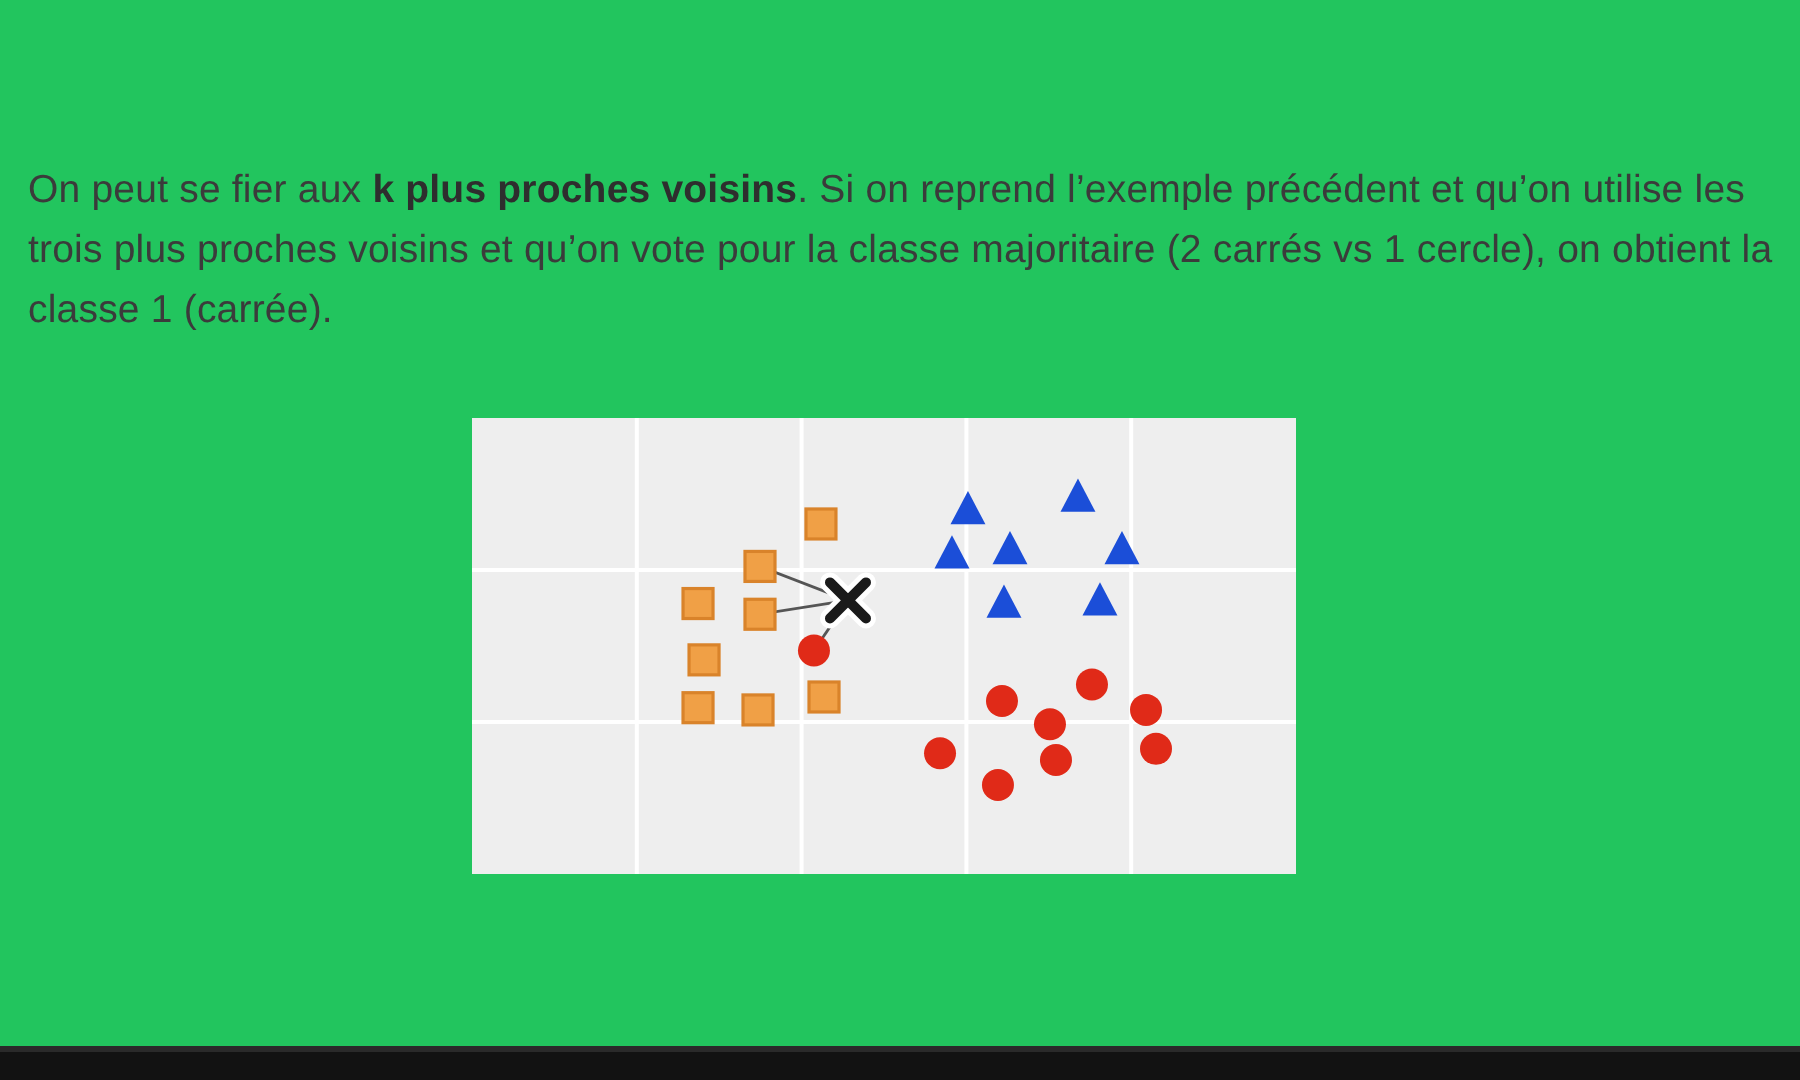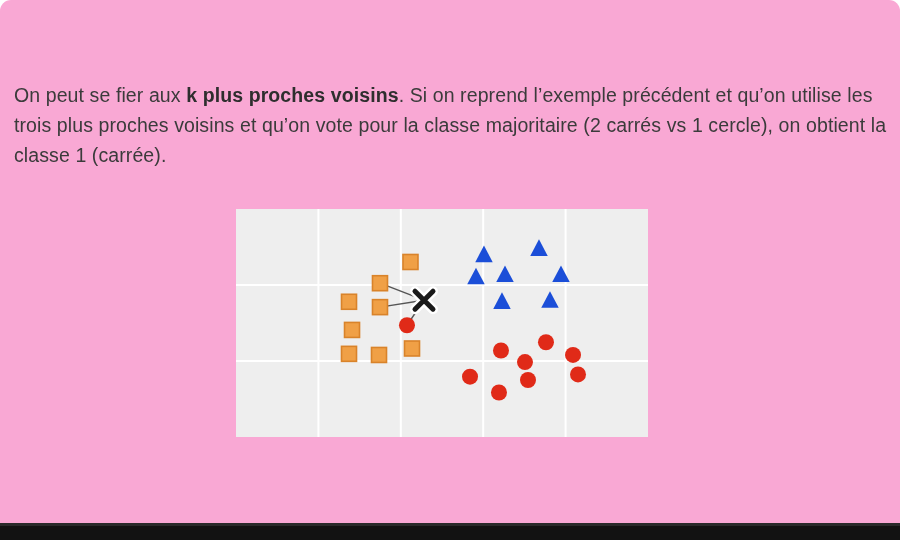--- a/index.html
+++ b/index.html
@@ -12,22 +12,21 @@
     background: #ffffff;
     font-family: "Liberation Sans", sans-serif;
     overflow: hidden;
     position: relative;
   }
   #slide {
     position: absolute;
     left: 0; top: 0;
     width: 900px;
     height: 540px;
-    background: #f9a8d4;
-    border-radius: 11px;
+    background: #22c55e;
   }
   #paragraph {
     position: absolute;
     left: 14px;
     top: 60px;
     width: 878px;
     font-size: 19.5px;
     line-height: 30px;
     color: #3b3b3b;
     letter-spacing: 0.1px;

